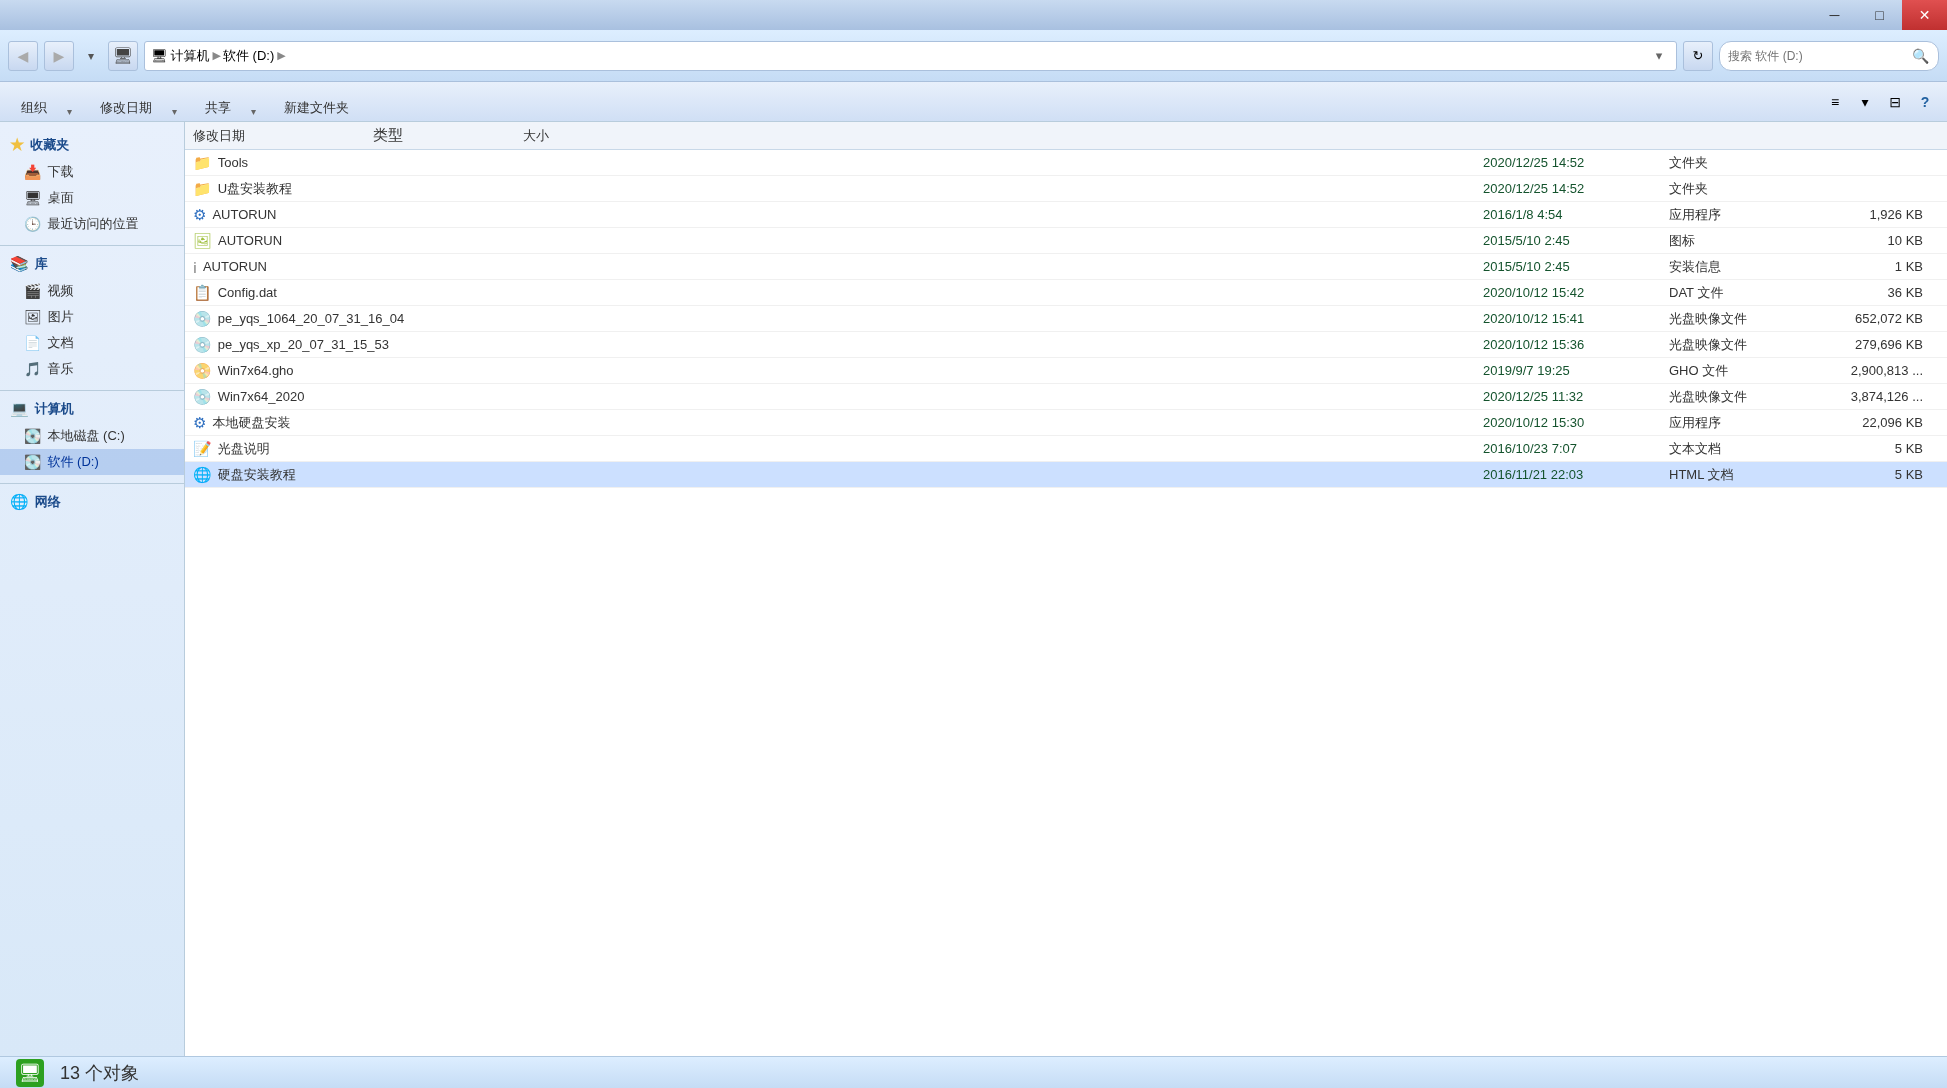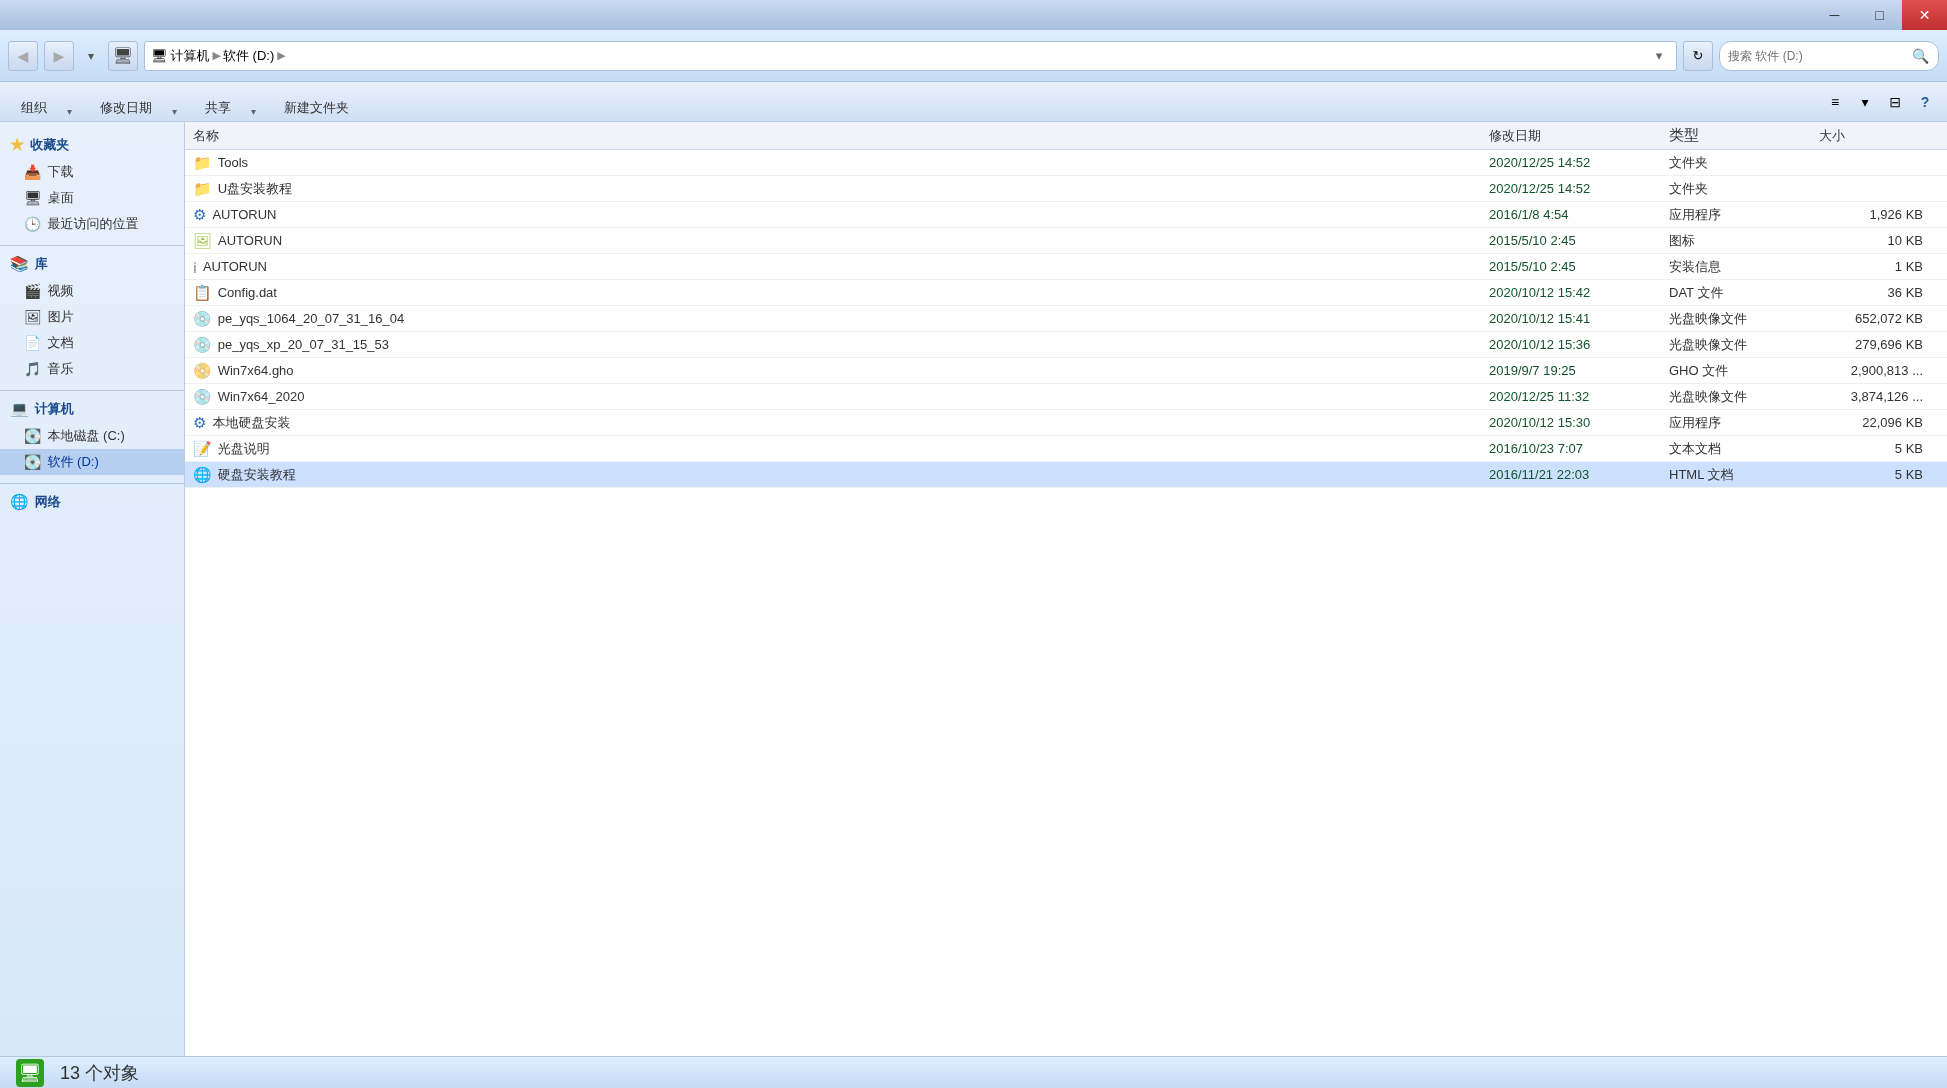--- a/index.html
+++ b/index.html
@@ -293,21 +293,21 @@
       min-width: 300px;
       display: flex;
       align-items: center;
       gap: 6px;
       font-size: 13px;
       overflow: hidden;
       text-overflow: ellipsis;
       white-space: nowrap;
     }
     .file-row .file-date { width: 180px; font-size: 13px; color: #14532d; }
-    .file-row .file-type { width: 150px; font-size: 13px; color: #333; }
+    .file-row .file-type { width: 150px; font-size: 13px; color: #333; margin-left: 6px; }
     .file-row .file-size { width: 120px; font-size: 13px; color: #333; text-align: right; padding-right: 16px; }
 
     .file-icon { font-size: 15px; flex-shrink: 0; }
     .icon-folder { color: #f0c040; }
     .icon-exe { color: #3070c0; }
     .icon-img { color: #a0c040; }
     .icon-inf { color: #808080; }
     .icon-dat { color: #808080; }
     .icon-iso { color: #6090c0; }
     .icon-gho { color: #808080; }
@@ -485,23 +485,20 @@
         <span class="network-icon">🌐</span>
         <span>网络</span>
       </div>
     </div>
 
   </div>
 
   <div class="file-area">
 
     <div class="file-table-header">
-      <div class="col-name col-header">
-        <span>名称</span>
-      </div>
       <div class="col-date col-header">
         <span>修改日期</span>
       </div>
       <div class="col-type col-header">
         <span>类型</span>
       </div>
       <div class="col-size col-header">
         <span>大小</span>
       </div>
     </div>

